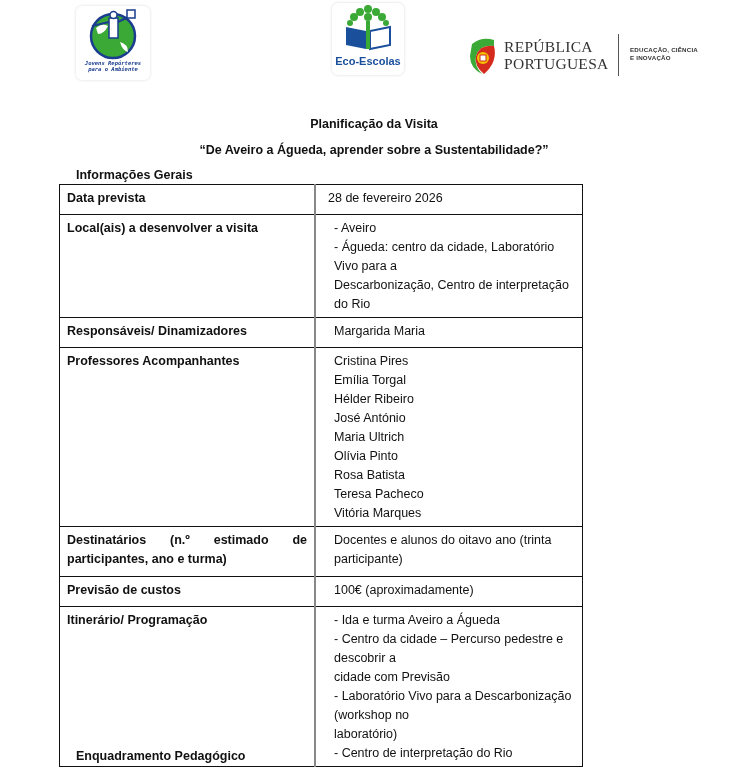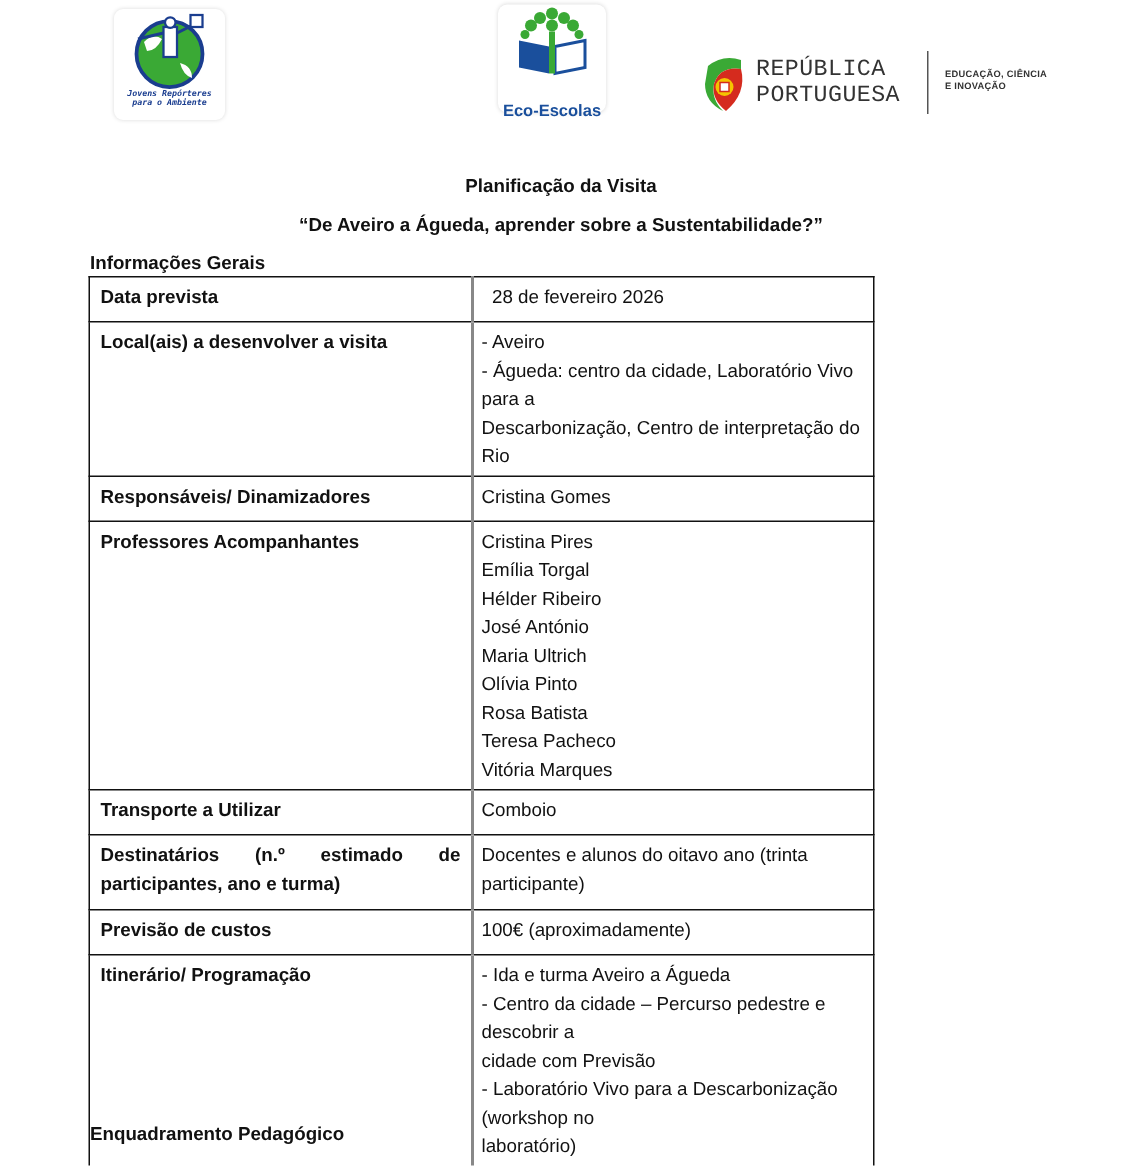--- a/index.html
+++ b/index.html
@@ -6,36 +6,36 @@
   body {
     width: 748px; height: 777px; position: relative; overflow: hidden;
     font-family: "Liberation Sans", "DejaVu Sans", sans-serif;
     color: #111;
   }
   .logo { position: absolute; }
   .logo-jra { left: 76px; top: 6px; width: 74px; height: 74px; border-radius: 6px; box-shadow: 0 0 3px rgba(0,0,0,0.15); background: #fff; }
   .logo-eco { left: 332px; top: 3px; width: 72px; height: 72px; border-radius: 6px; box-shadow: 0 0 3px rgba(0,0,0,0.15); background: #fff; }
   .logo-rep { left: 468px; top: 34px; width: 240px; height: 44px; }
   .jra-text { position: absolute; left: 0; width: 74px; text-align: center; font-size: 5.5px; color: #1a3d8f; font-style: italic; font-weight: bold; line-height: 6px; top: 54px; font-family: "DejaVu Sans Mono", monospace; }
-  .eco-text { position: absolute; left: 0; width: 72px; text-align: center; top: 65px; font-size: 11px; font-weight: bold; color: #1a4f9c; }
-  .rep-title { position: absolute; left: 36px; top: 4px; font-family: Liberation Mono, monospace; font-size: 15.5px; line-height: 17px; color: #333; letter-spacing: 0.3px; }
+  .eco-text { position: absolute; left: 0; width: 72px; text-align: center; top: 52px; font-size: 11px; font-weight: bold; color: #1a4f9c; }
+  .rep-title { position: absolute; left: 36px; top: 4px; font-family: Liberation Serif, serif; font-size: 15.5px; line-height: 17px; color: #333; letter-spacing: 0.3px; }
   .rep-divider { position: absolute; left: 150px; top: 0; width: 1px; height: 42px; background: #555; }
   .rep-sub { position: absolute; left: 162px; top: 12px; font-size: 6.2px; font-weight: bold; color: #333; line-height: 8px; letter-spacing: 0.2px; }
 
   .title { position: absolute; left: 0; width: 748px; text-align: center; font-weight: bold; font-size: 12.5px; }
   .title-1 { top: 117px; }
   .title-2 { top: 143px; }
-  .section-head { position: absolute; left: 60px; font-weight: bold; font-size: 12.5px; }
+  .section-head { position: absolute; left: 76px; font-weight: bold; font-size: 12.5px; }
   .sh-info { top: 168px; }
   .sh-ped { top: 749px; }
 
   table.info { position: absolute; left: 59px; top: 184px; width: 524px; border-collapse: collapse; font-size: 12.5px; }
   table.info td { border: 1.5px solid #111; vertical-align: top; padding: 4px 7px 3px 7px; line-height: 19px; }
   table.info td.k { width: 240px; font-weight: bold; border-right: 2px solid #888; }
-  table.info td.v { padding-left: 5px; }
+  table.info td.v { padding-left: 18px; }
   .justify { text-align: justify; text-align-last: left; }
   .line { display: block; }
 </style>
 </head>
 <body>
 
 <div class="logo logo-jra">
   <svg width="74" height="56" viewBox="0 0 74 56">
     <circle cx="37" cy="30" r="22" fill="#3aa935" stroke="#1a3d8f" stroke-width="2.5"></circle>
     <path d="M20 22 q6 -6 12 -2 q-4 8 -10 8z M44 36 q8 2 8 10 q-6 -2 -8 -10z" fill="#fff"></path>
@@ -104,41 +104,35 @@
         <td class="k">Local(ais) a desenvolver a visita</td>
         <td class="v">
           <span class="line">- Aveiro</span>
           <span class="line">- Águeda: centro da cidade, Laboratório Vivo para a</span>
           <span class="line">Descarbonização, Centro de interpretação do Rio</span>
         </td>
       </tr>
       <tr style="height: 30px;">
         <td class="k">Responsáveis/ Dinamizadores</td>
         <td class="v">
-          <span class="line">Cristina Gomes</span>
+          <span class="line">Margarida Maria</span>
         </td>
       </tr>
       <tr style="height: 174px;">
         <td class="k">Professores Acompanhantes</td>
         <td class="v">
           <span class="line">Cristina Pires</span>
           <span class="line">Emília Torgal</span>
           <span class="line">Hélder Ribeiro</span>
           <span class="line">José António</span>
           <span class="line">Maria Ultrich</span>
           <span class="line">Olívia Pinto</span>
           <span class="line">Rosa Batista</span>
           <span class="line">Teresa Pacheco</span>
           <span class="line">Vitória Marques</span>
-        </td>
-      </tr>
-      <tr style="height: 30px;">
-        <td class="k">Transporte a Utilizar</td>
-        <td class="v">
-          <span class="line">Comboio</span>
         </td>
       </tr>
       <tr style="height: 50px;">
         <td class="k justify">Destinatários (n.º estimado de participantes, ano e turma)</td>
         <td class="v">
           <span class="line">Docentes e alunos do oitavo ano (trinta participante)</span>
         </td>
       </tr>
       <tr style="height: 30px;">
         <td class="k">Previsão de custos</td>

